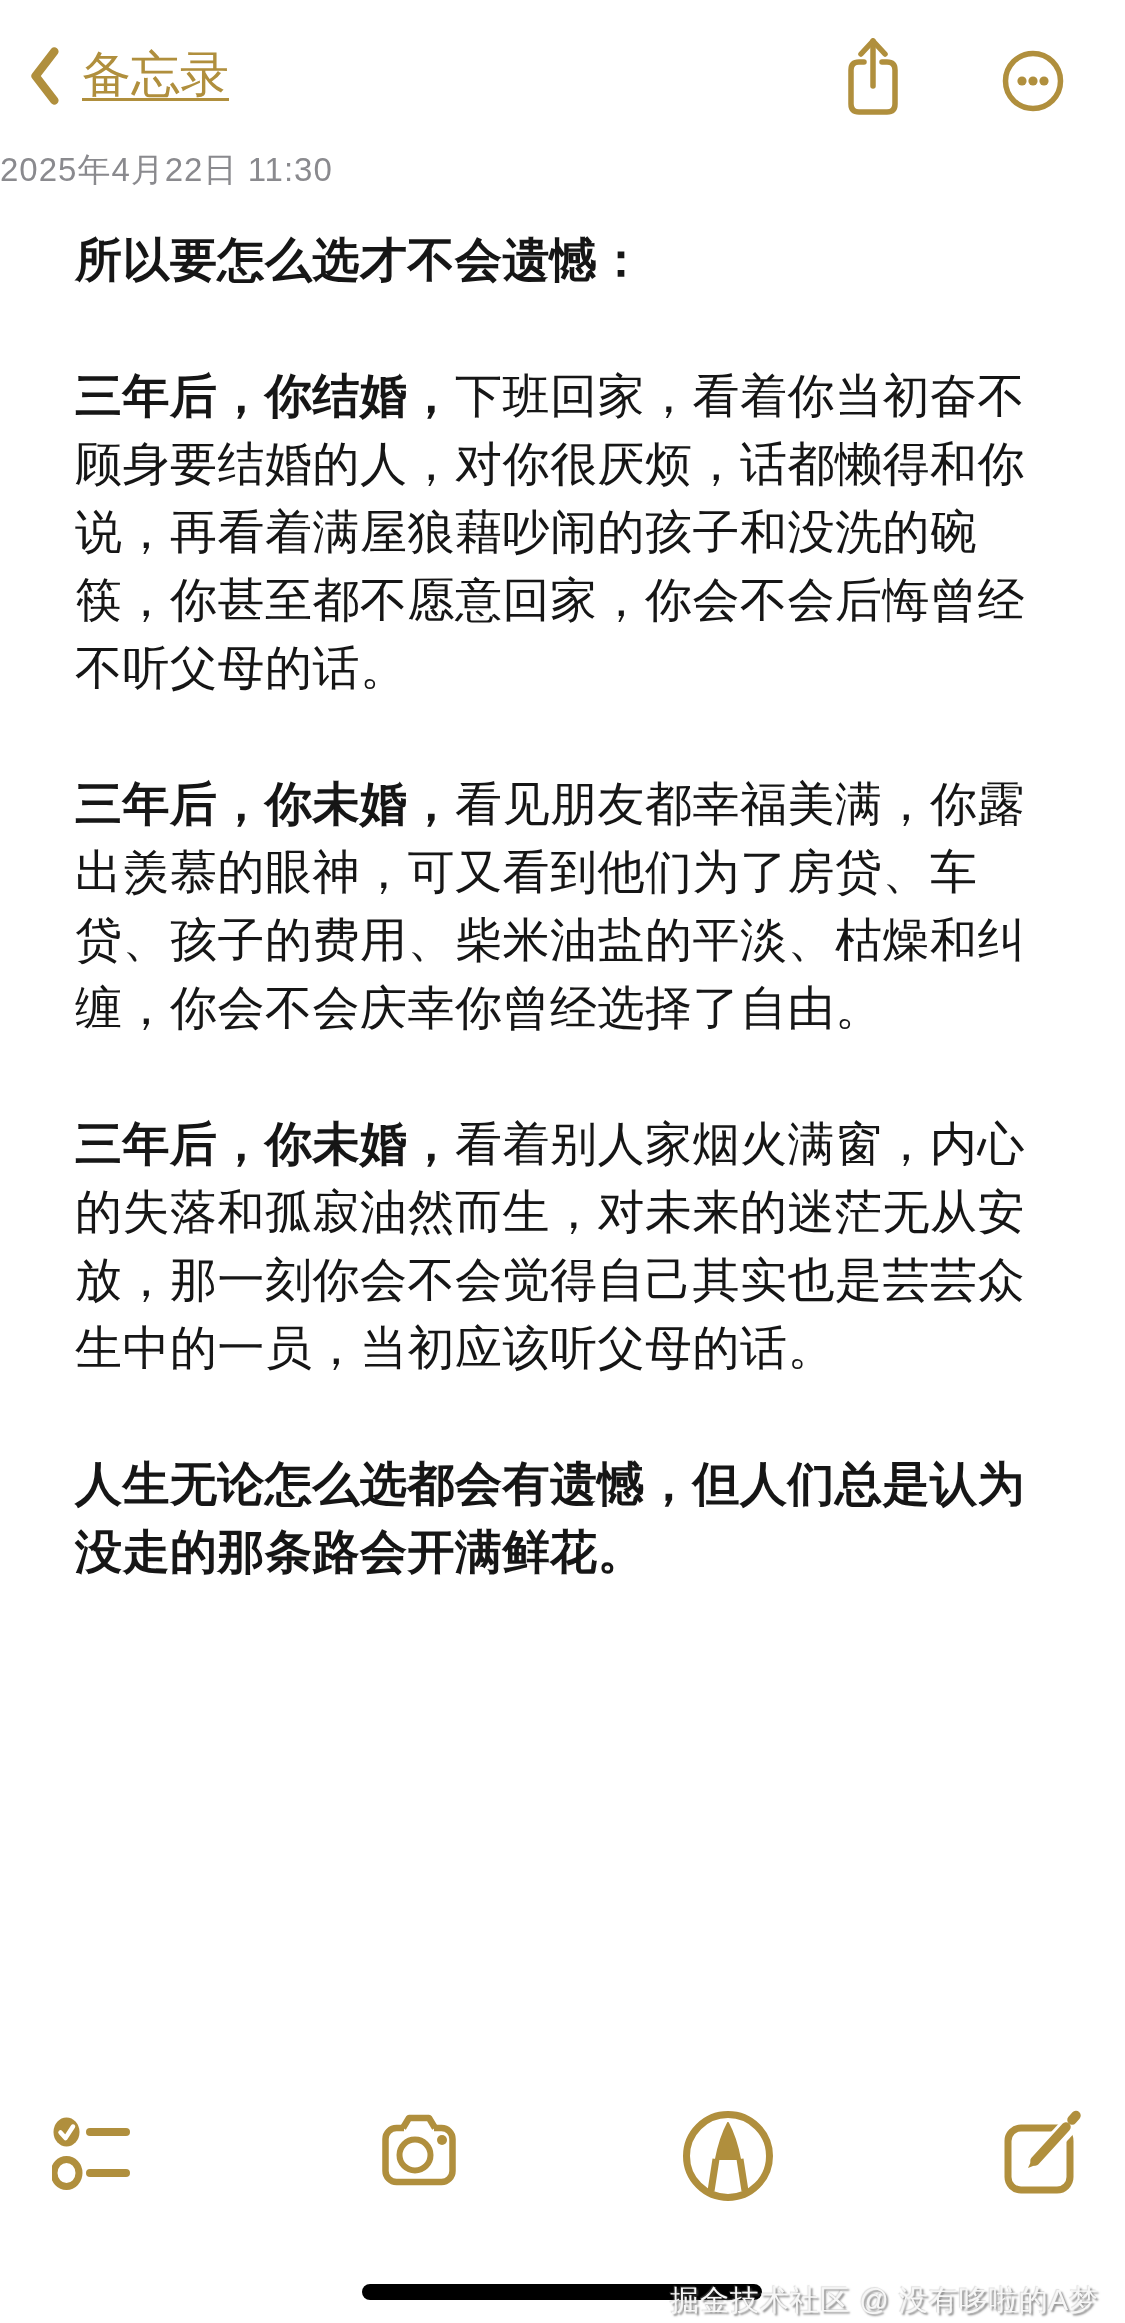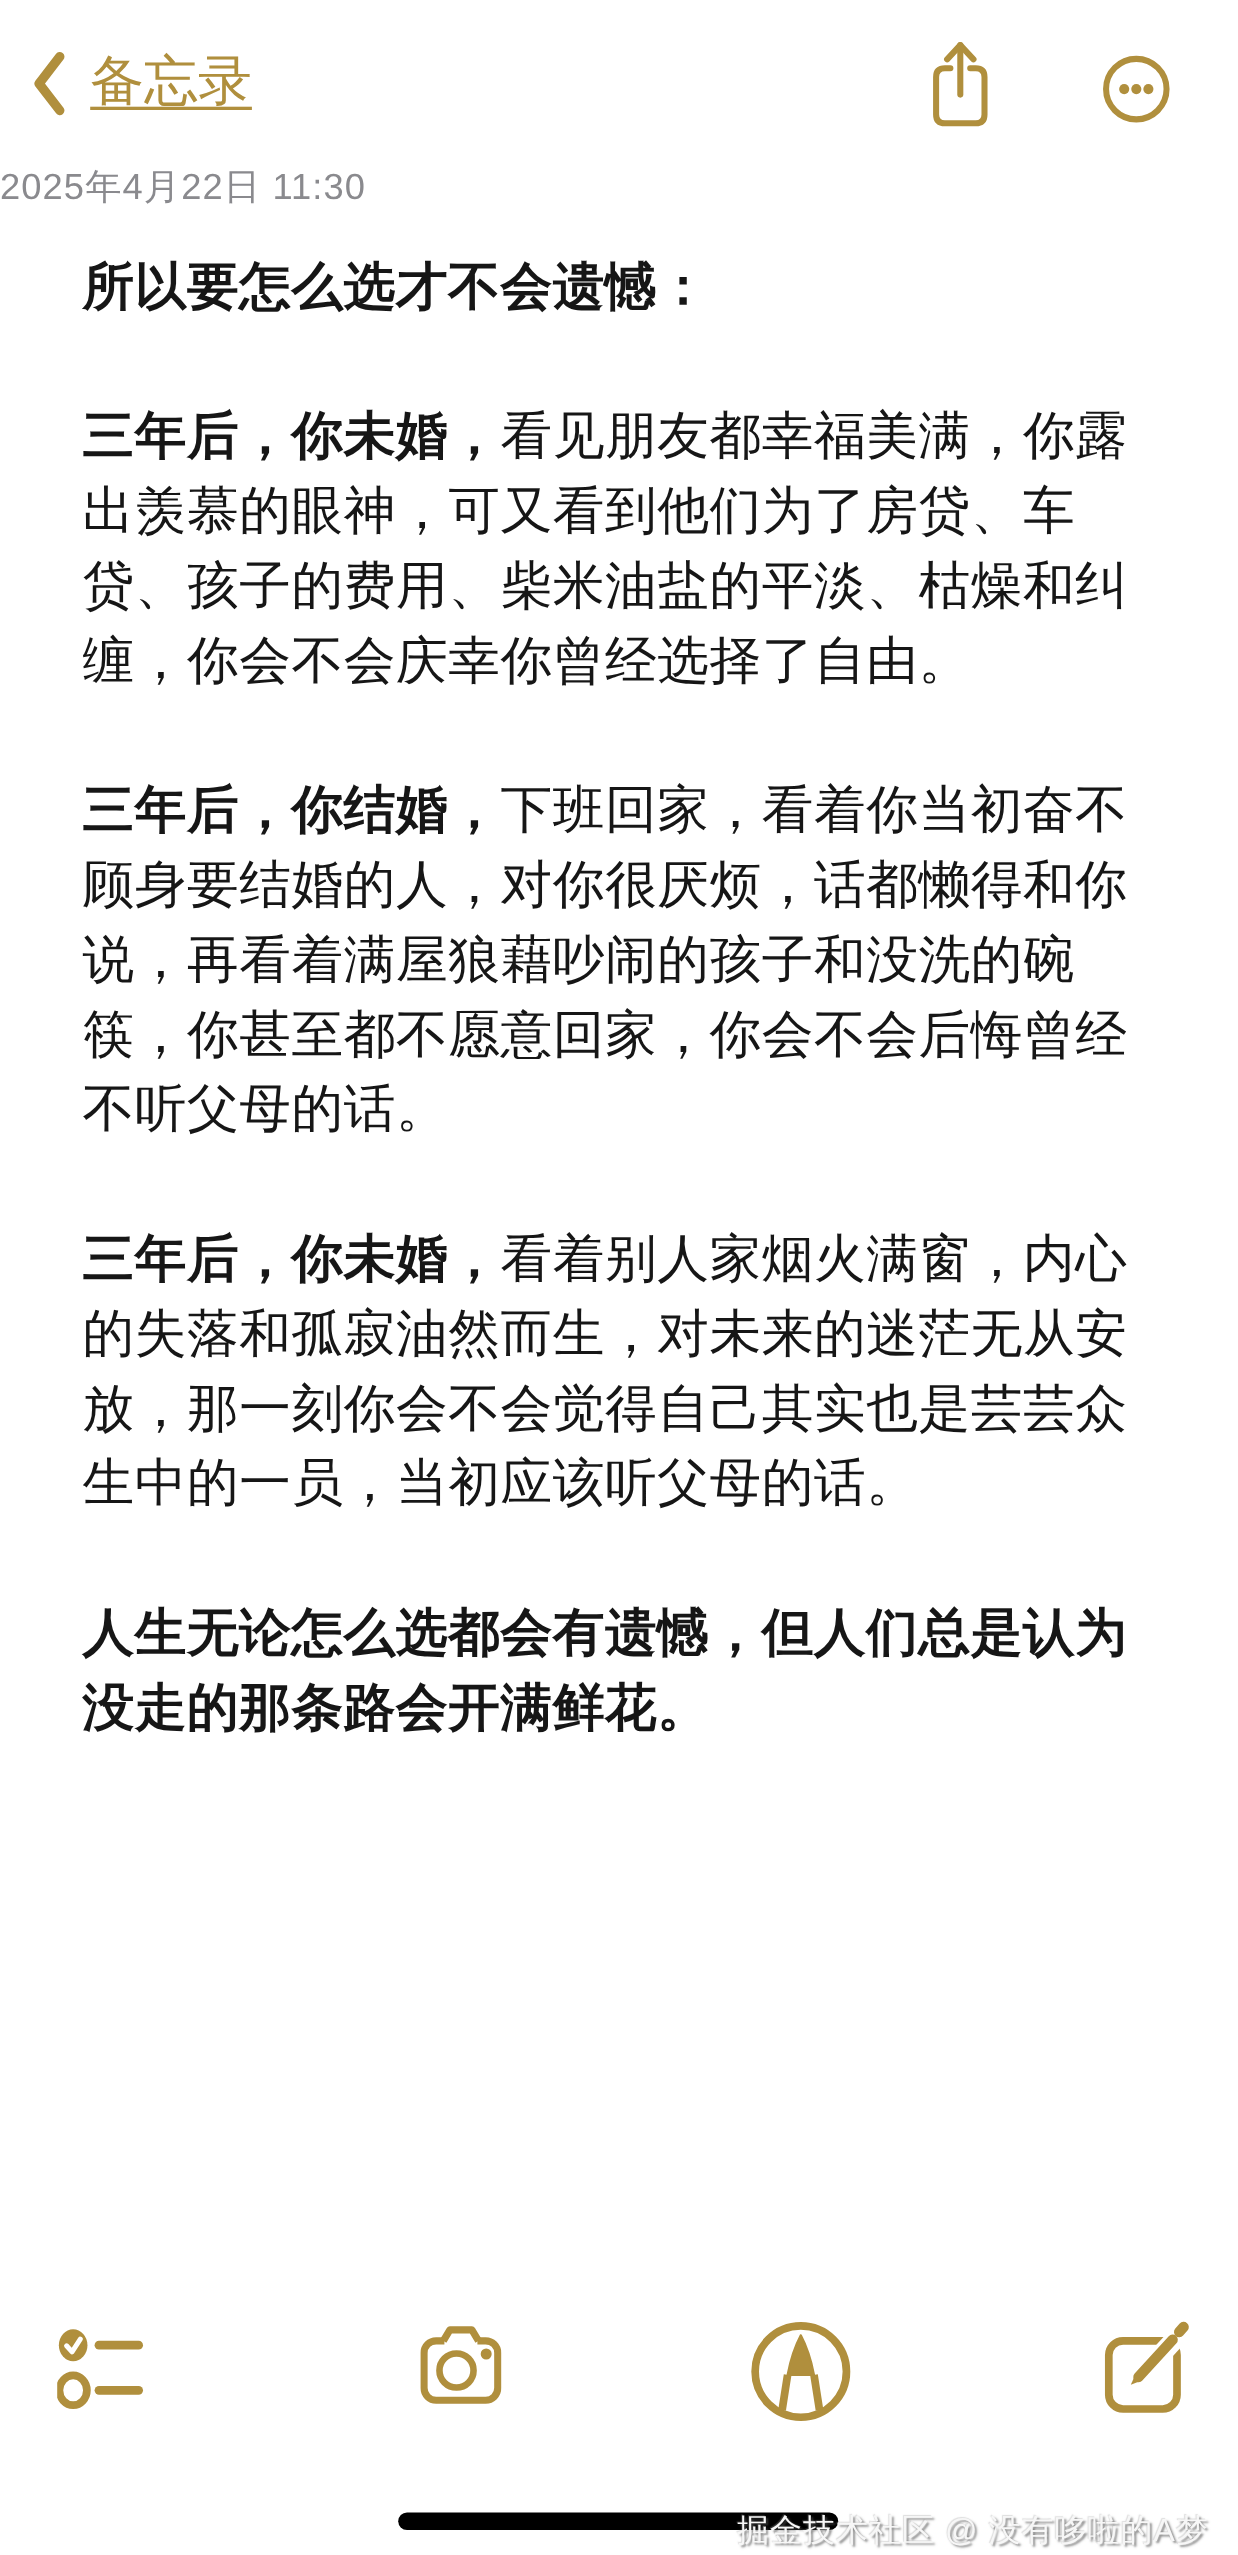--- a/index.html
+++ b/index.html
@@ -95,23 +95,23 @@
       </svg>
     </div>
   </div>
 
   <div class="note-date">2025年4月22日 11:30</div>
 
   <div class="note">
     <p class="bold">所以要怎么选才不会遗憾：</p>
 
 
+    <p><span class="bold">三年后，你结婚，</span><span>下班回家，看着你当初奋不顾身要结婚的人，对你很厌烦，话都懒得和你说，再看着满屋狼藉吵闹的孩子和没洗的碗筷，你甚至都不愿意回家，你会不会后悔曾经不听父母的话。</span></p>
+
     <p><span class="bold">三年后，你未婚，</span><span>看见朋友都幸福美满，你露出羡慕的眼神，可又看到他们为了房贷、车贷、孩子的费用、柴米油盐的平淡、枯燥和纠缠，你会不会庆幸你曾经选择了自由。</span></p>
-
-    <p><span class="bold">三年后，你结婚，</span><span>下班回家，看着你当初奋不顾身要结婚的人，对你很厌烦，话都懒得和你说，再看着满屋狼藉吵闹的孩子和没洗的碗筷，你甚至都不愿意回家，你会不会后悔曾经不听父母的话。</span></p>
 
     <p><span class="bold">三年后，你未婚，</span><span>看着别人家烟火满窗，内心的失落和孤寂油然而生，对未来的迷茫无从安放，那一刻你会不会觉得自己其实也是芸芸众生中的一员，当初应该听父母的话。</span></p>
 
     <p class="bold">人生无论怎么选都会有遗憾，但人们总是认为没走的那条路会开满鲜花。</p>
   </div>
 
   <div>
 
     <div class="toolbar-btn checklist-btn">
       <svg viewBox="0 0 80 74">

